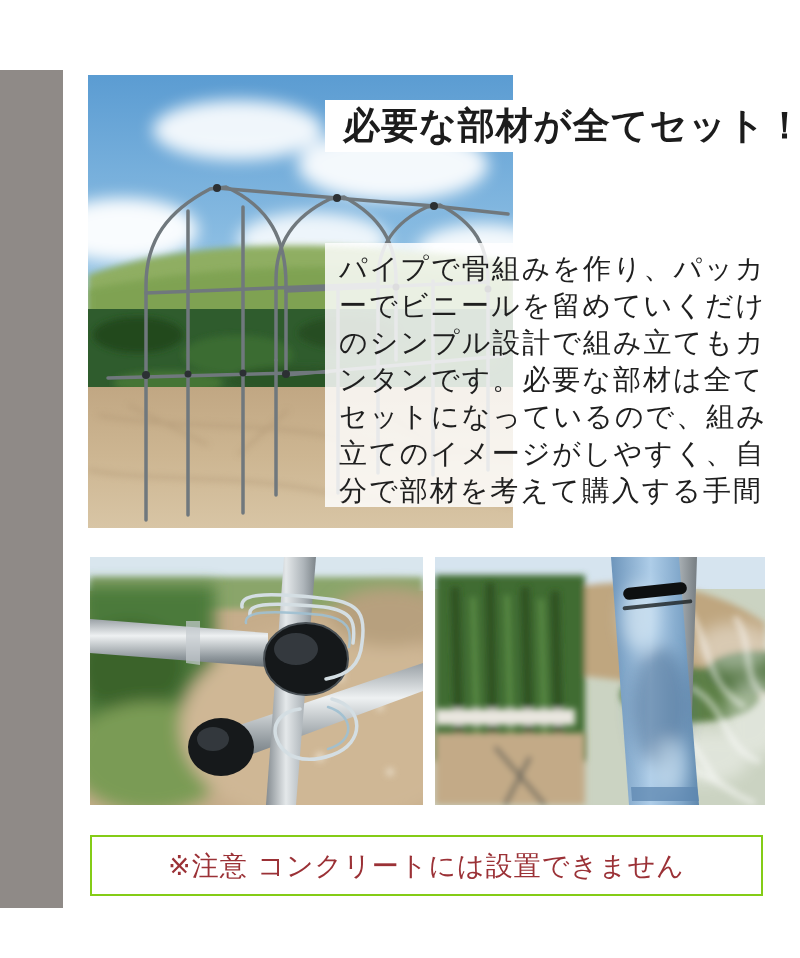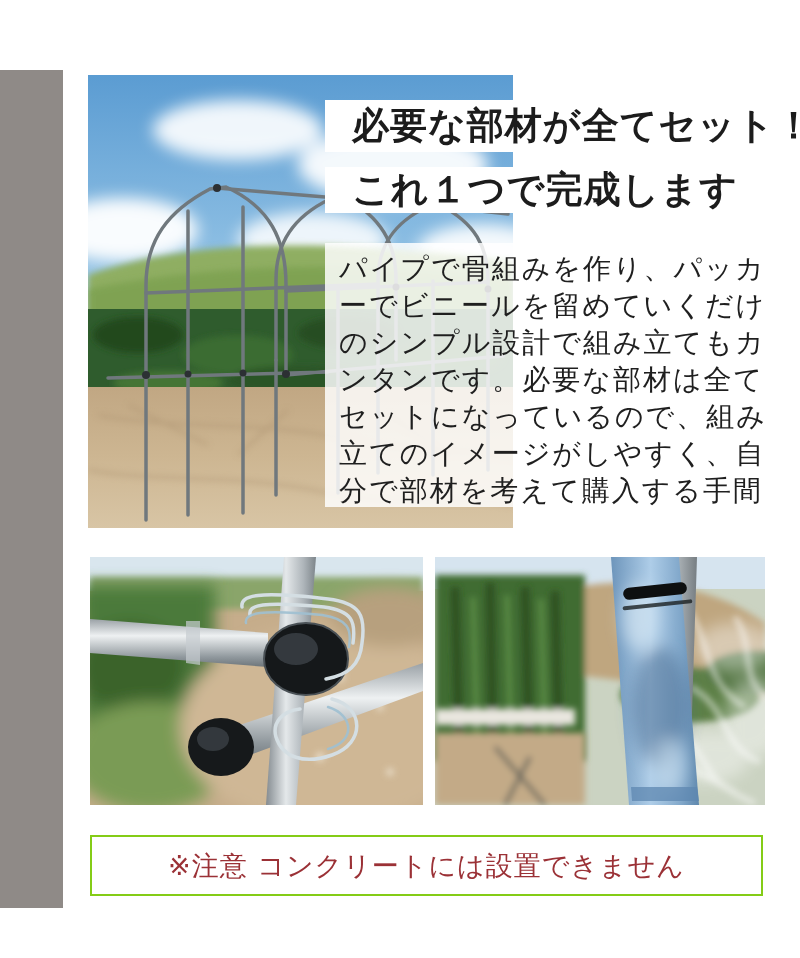--- a/index.html
+++ b/index.html
@@ -10,21 +10,21 @@
   .abs{position:absolute;}
   
   .side-bar{left:0;top:70px;width:63px;height:838px;background:#8f8a87;}
   
   .hero-photo{left:88px;top:75px;width:425px;height:453px;overflow:hidden;}
   .hero-photo svg{display:block;}
   
   .headline{
     left:325px;top:100px;width:475px;height:52px;background:#ffffff;
     color:#1c1c1c;font-size:37px;line-height:52px;font-weight:600;
-    padding-left:27px;box-sizing:border-box;white-space:nowrap;letter-spacing:1px;
+    padding-left:18px;box-sizing:border-box;white-space:nowrap;letter-spacing:1px;
   }
   .headline.line2{top:167px;height:46px;line-height:46px;}
   .body-copy{
     left:325px;top:243px;width:475px;height:264px;background:rgba(255,255,255,0.84);
     color:#1f1f1f;font-size:28px;line-height:37px;letter-spacing:2px;
     padding:7px 12px 0 14px;box-sizing:border-box;font-weight:500;
     overflow:hidden;
   }
   
   .gallery-left{left:90px;top:557px;width:333px;height:248px;overflow:hidden;}
@@ -110,21 +110,20 @@
           <circle cx="249" cy="123" r="4"></circle>
         <circle cx="346" cy="131" r="4"></circle>
           <circle cx="308" cy="212" r="3.5"></circle>
           <circle cx="400" cy="214" r="3.5"></circle>
       </g>
     </svg>
   </div>
 
   <div class="abs headline">必要な部材が全てセット！</div>
 
-  <div class="abs headline line2">これ１つで完成します</div>
 
   <div class="abs body-copy">パイプで骨組みを作り、パッカーでビニールを留めていくだけのシンプル設計で組み立てもカンタンです。必要な部材は全てセットになっているので、組み立てのイメージがしやすく、自分で部材を考えて購入する手間も省けます。</div>
 
   <div class="abs gallery-left" role="img" aria-label="パイプ接合部と留め具の拡大写真">
     <svg width="333" height="248" viewBox="0 0 333 248">
       <defs>
         <linearGradient id="pipeV" x1="0" y1="0" x2="1" y2="0">
           <stop offset="0" stop-color="#848b90"></stop>
             <stop offset="0.4" stop-color="#e4e8ea"></stop>
             <stop offset="0.75" stop-color="#aeb5ba"></stop>

